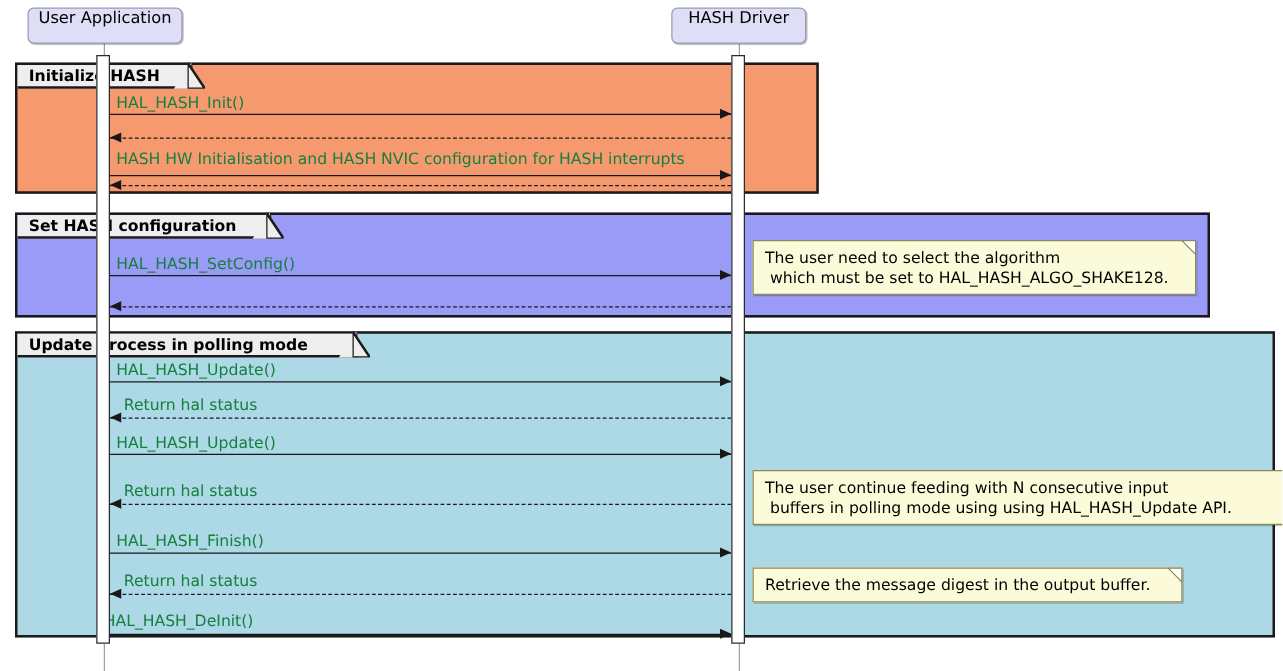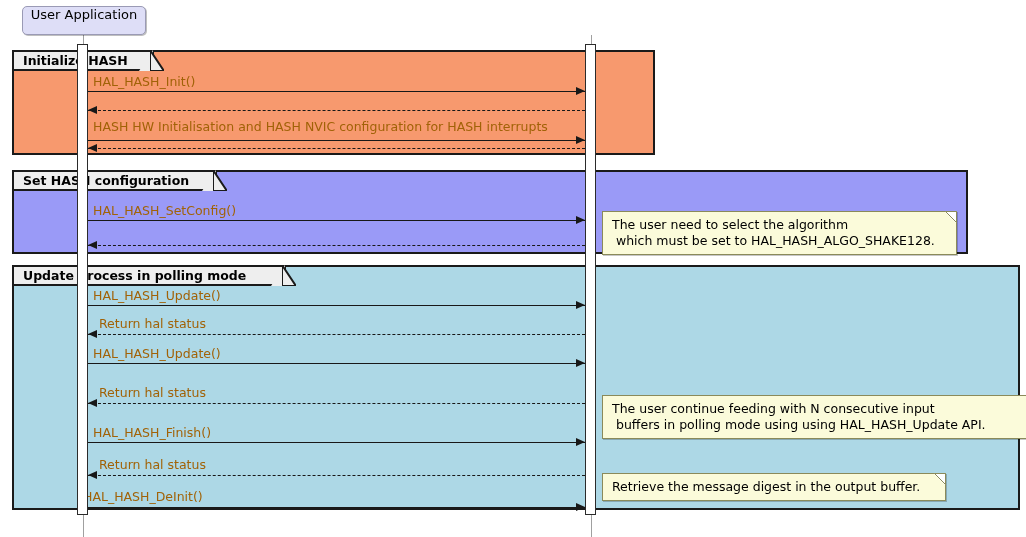--- a/index.html
+++ b/index.html
@@ -101,37 +101,36 @@
     position: absolute;
     z-index: 5;
     width: 0; height: 0;
     border-style: solid;
     border-width: 4.5px 9px 4.5px 0;
     border-color: transparent #181818 transparent transparent;
   }
   .msg-label {
     position: absolute;
     font-size: 12.5px;
-    color: #a16207;
+    color: #15803d;
     white-space: nowrap;
     z-index: 5;
   }
   
   .note {
     position: absolute;
     background: #FBFBDA;
     border: 1px solid #8a8a5a;
     box-shadow: 1px 1px 0 rgba(0,0,0,0.22);
     font-size: 12.5px;
     color: #000;
     padding: 5px 8px 5px 9px;
     line-height: 16px;
     z-index: 7;
     white-space: pre;
-    margin-top: 19px;
   }
   .note .fold {
     position: absolute;
     top: 0; right: 0;
     width: 0; height: 0;
     border-style: solid;
     border-width: 0 11px 11px 0;
     border-color: transparent #ffffff transparent transparent;
   }
   .note .fold-edge {
@@ -207,13 +206,16 @@
     <div class="note" style="left: 602px; top: 376px; width: 452px; min-height: 44px;">The user continue feeding with N consecutive input
  buffers in polling mode using using HAL_HASH_Update API.<div class="fold"></div><svg class="fold-edge" viewBox="0 0 12 12">
         <path d="M0.5,0.5 L11.5,11.5 L11.5,0.5 Z" fill="#ffffff" stroke="#8a8a5a" stroke-width="1"></path>
       </svg></div>
     <div class="note" style="left: 602px; top: 454px; width: 344px; min-height: 25px;">Retrieve the message digest in the output buffer.<div class="fold"></div><svg class="fold-edge" viewBox="0 0 12 12">
         <path d="M0.5,0.5 L11.5,11.5 L11.5,0.5 Z" fill="#ffffff" stroke="#8a8a5a" stroke-width="1"></path>
       </svg></div>
     <div class="participant" style="left: 22px; top: 6px; width: 124px; height: 29px;">
       <span>User Application</span>
     </div>
+    <div class="participant" style="left: 537px; top: 6px; width: 108px; height: 29px;">
+      <span>HASH Driver</span>
+    </div>
   </div>
 
 </body></html>

